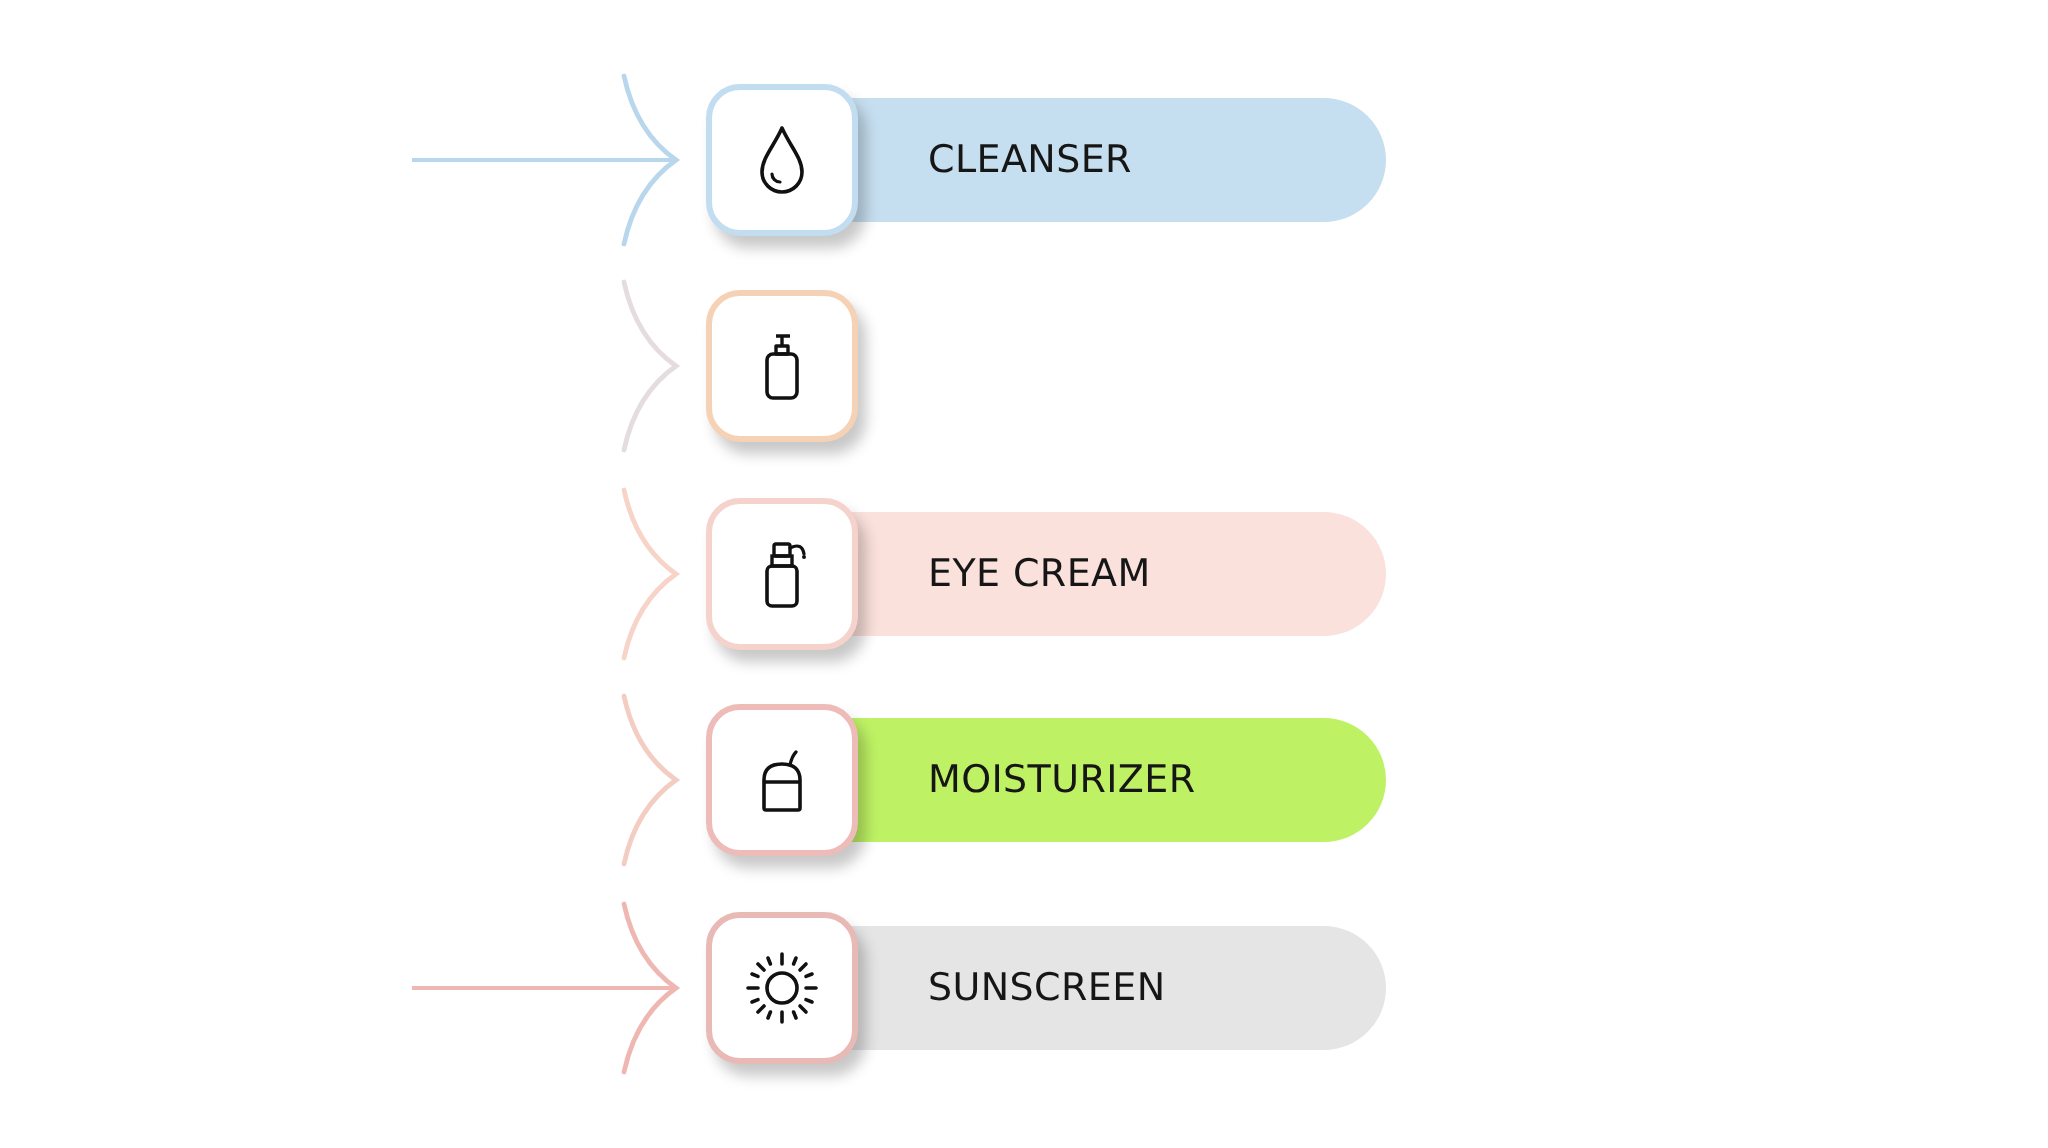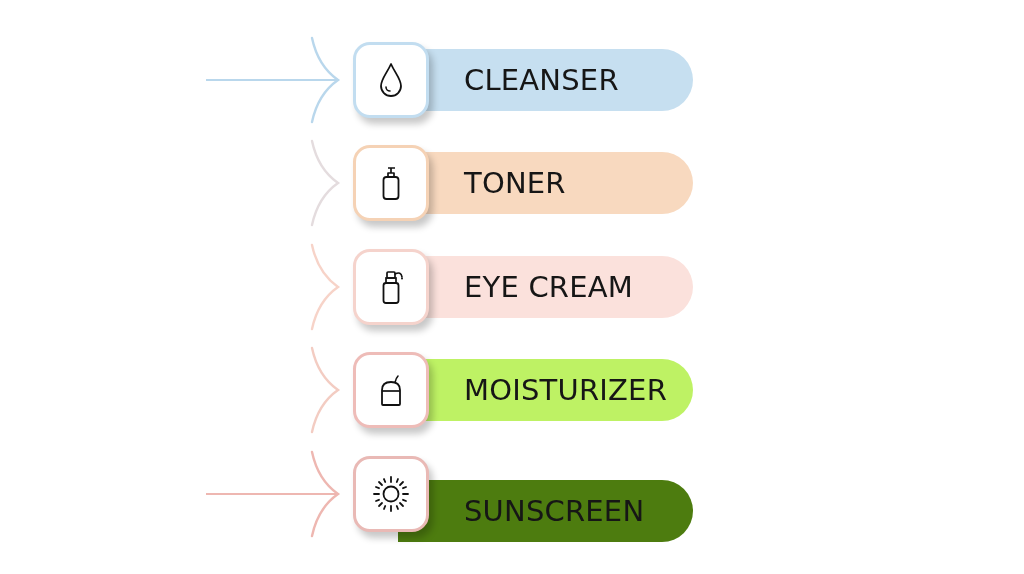--- a/index.html
+++ b/index.html
@@ -8,21 +8,21 @@
     font-family: "DejaVu Sans", "Liberation Sans", sans-serif;
   }
   .row { position: absolute; left: 0; width: 1024px; height: 104px; }
   .connector { position: absolute; left: 200px; top: 0; width: 150px; height: 104px; }
   .pill {
     position: absolute; left: 398px; width: 295px; height: 62px;
     border-radius: 0 31px 31px 0;
   }
   .pill-label {
     position: absolute; left: 66px; top: 0; height: 62px; line-height: 62px;
-    font-size: 29px; color: #161616; letter-spacing: 0.2px; white-space: nowrap;
+    font-size: 19px; color: #161616; letter-spacing: 0.2px; white-space: nowrap;
   }
   .icon-box {
     position: absolute; left: 353px; width: 70px; height: 70px;
     background: #ffffff; border: 3px solid; border-radius: 17px;
     box-shadow: 4px 6px 7px rgba(0,0,0,0.22);
     display: flex; align-items: center; justify-content: center;
   }
   .icon-box svg { width: 40px; height: 40px; }
 </style>
 </head>
@@ -41,23 +41,20 @@
       <path d="M20 4 C16 13 10 19 10 26 a10 10 0 0 0 20 0 C30 19 24 13 20 4 Z" stroke="#111" stroke-width="1.8" fill="none" stroke-linejoin="round"></path>
       <path d="M15 27 a4 4 0 0 0 4 4" stroke="#111" stroke-width="1.6" fill="none" stroke-linecap="round"></path>
     </svg>
   </div>
 </div>
 
 <div class="row" style="top:131px;">
   <svg class="connector" viewBox="0 0 150 104">
     <path d="M112 10 Q118 38 138 52 Q118 66 112 94" stroke="#e4dcde" stroke-width="2.4" fill="none" stroke-linecap="round"></path>
   </svg>
-  <div class="pill" style="top:21px; background:#f8d9bf;">
-    <span class="pill-label">TONER</span>
-  </div>
   <div class="icon-box" style="top:14px; border-color:#f5d2b5;">
     <svg viewBox="0 0 40 40">
       <path d="M17 5 H24 M20 5 V10 M17 10 H23 V14 H17 Z" stroke="#111" stroke-width="1.7" fill="none" stroke-linejoin="round"></path>
       <rect x="12.5" y="14" width="15" height="22" rx="3" stroke="#111" stroke-width="1.8" fill="none"></rect>
     </svg>
   </div>
 </div>
 
 <div class="row" style="top:235px;">
   <svg class="connector" viewBox="0 0 150 104">
@@ -91,21 +88,21 @@
       <path d="M24 12.5 Q25 8 27 6" stroke="#111" stroke-width="1.6" fill="none" stroke-linecap="round"></path>
     </svg>
   </div>
 </div>
 
 <div class="row" style="top:442px;">
   <svg class="connector" viewBox="0 0 150 104">
     <path d="M6 52 H136" stroke="#eeb7b1" stroke-width="2" fill="none"></path>
     <path d="M112 10 Q118 38 138 52 Q118 66 112 94" stroke="#eeb7b1" stroke-width="2.4" fill="none" stroke-linecap="round"></path>
   </svg>
-  <div class="pill" style="top:21px; background:#4d7c0f;margin-top:17px;">
+  <div class="pill" style="top:21px; background:#e5e5e5;">
     <span class="pill-label">SUNSCREEN</span>
   </div>
   <div class="icon-box" style="top:14px; border-color:#e9b9b5;">
     <svg viewBox="0 0 40 40">
       <circle cx="20" cy="20" r="7.5" stroke="#111" stroke-width="1.8" fill="none"></circle>
       <g stroke="#111" stroke-width="1.8" stroke-linecap="round">
         <line x1="20" y1="3" x2="20" y2="8"></line>
         <line x1="20" y1="32" x2="20" y2="37"></line>
         <line x1="3" y1="20" x2="8" y2="20"></line>
         <line x1="32" y1="20" x2="37" y2="20"></line>

